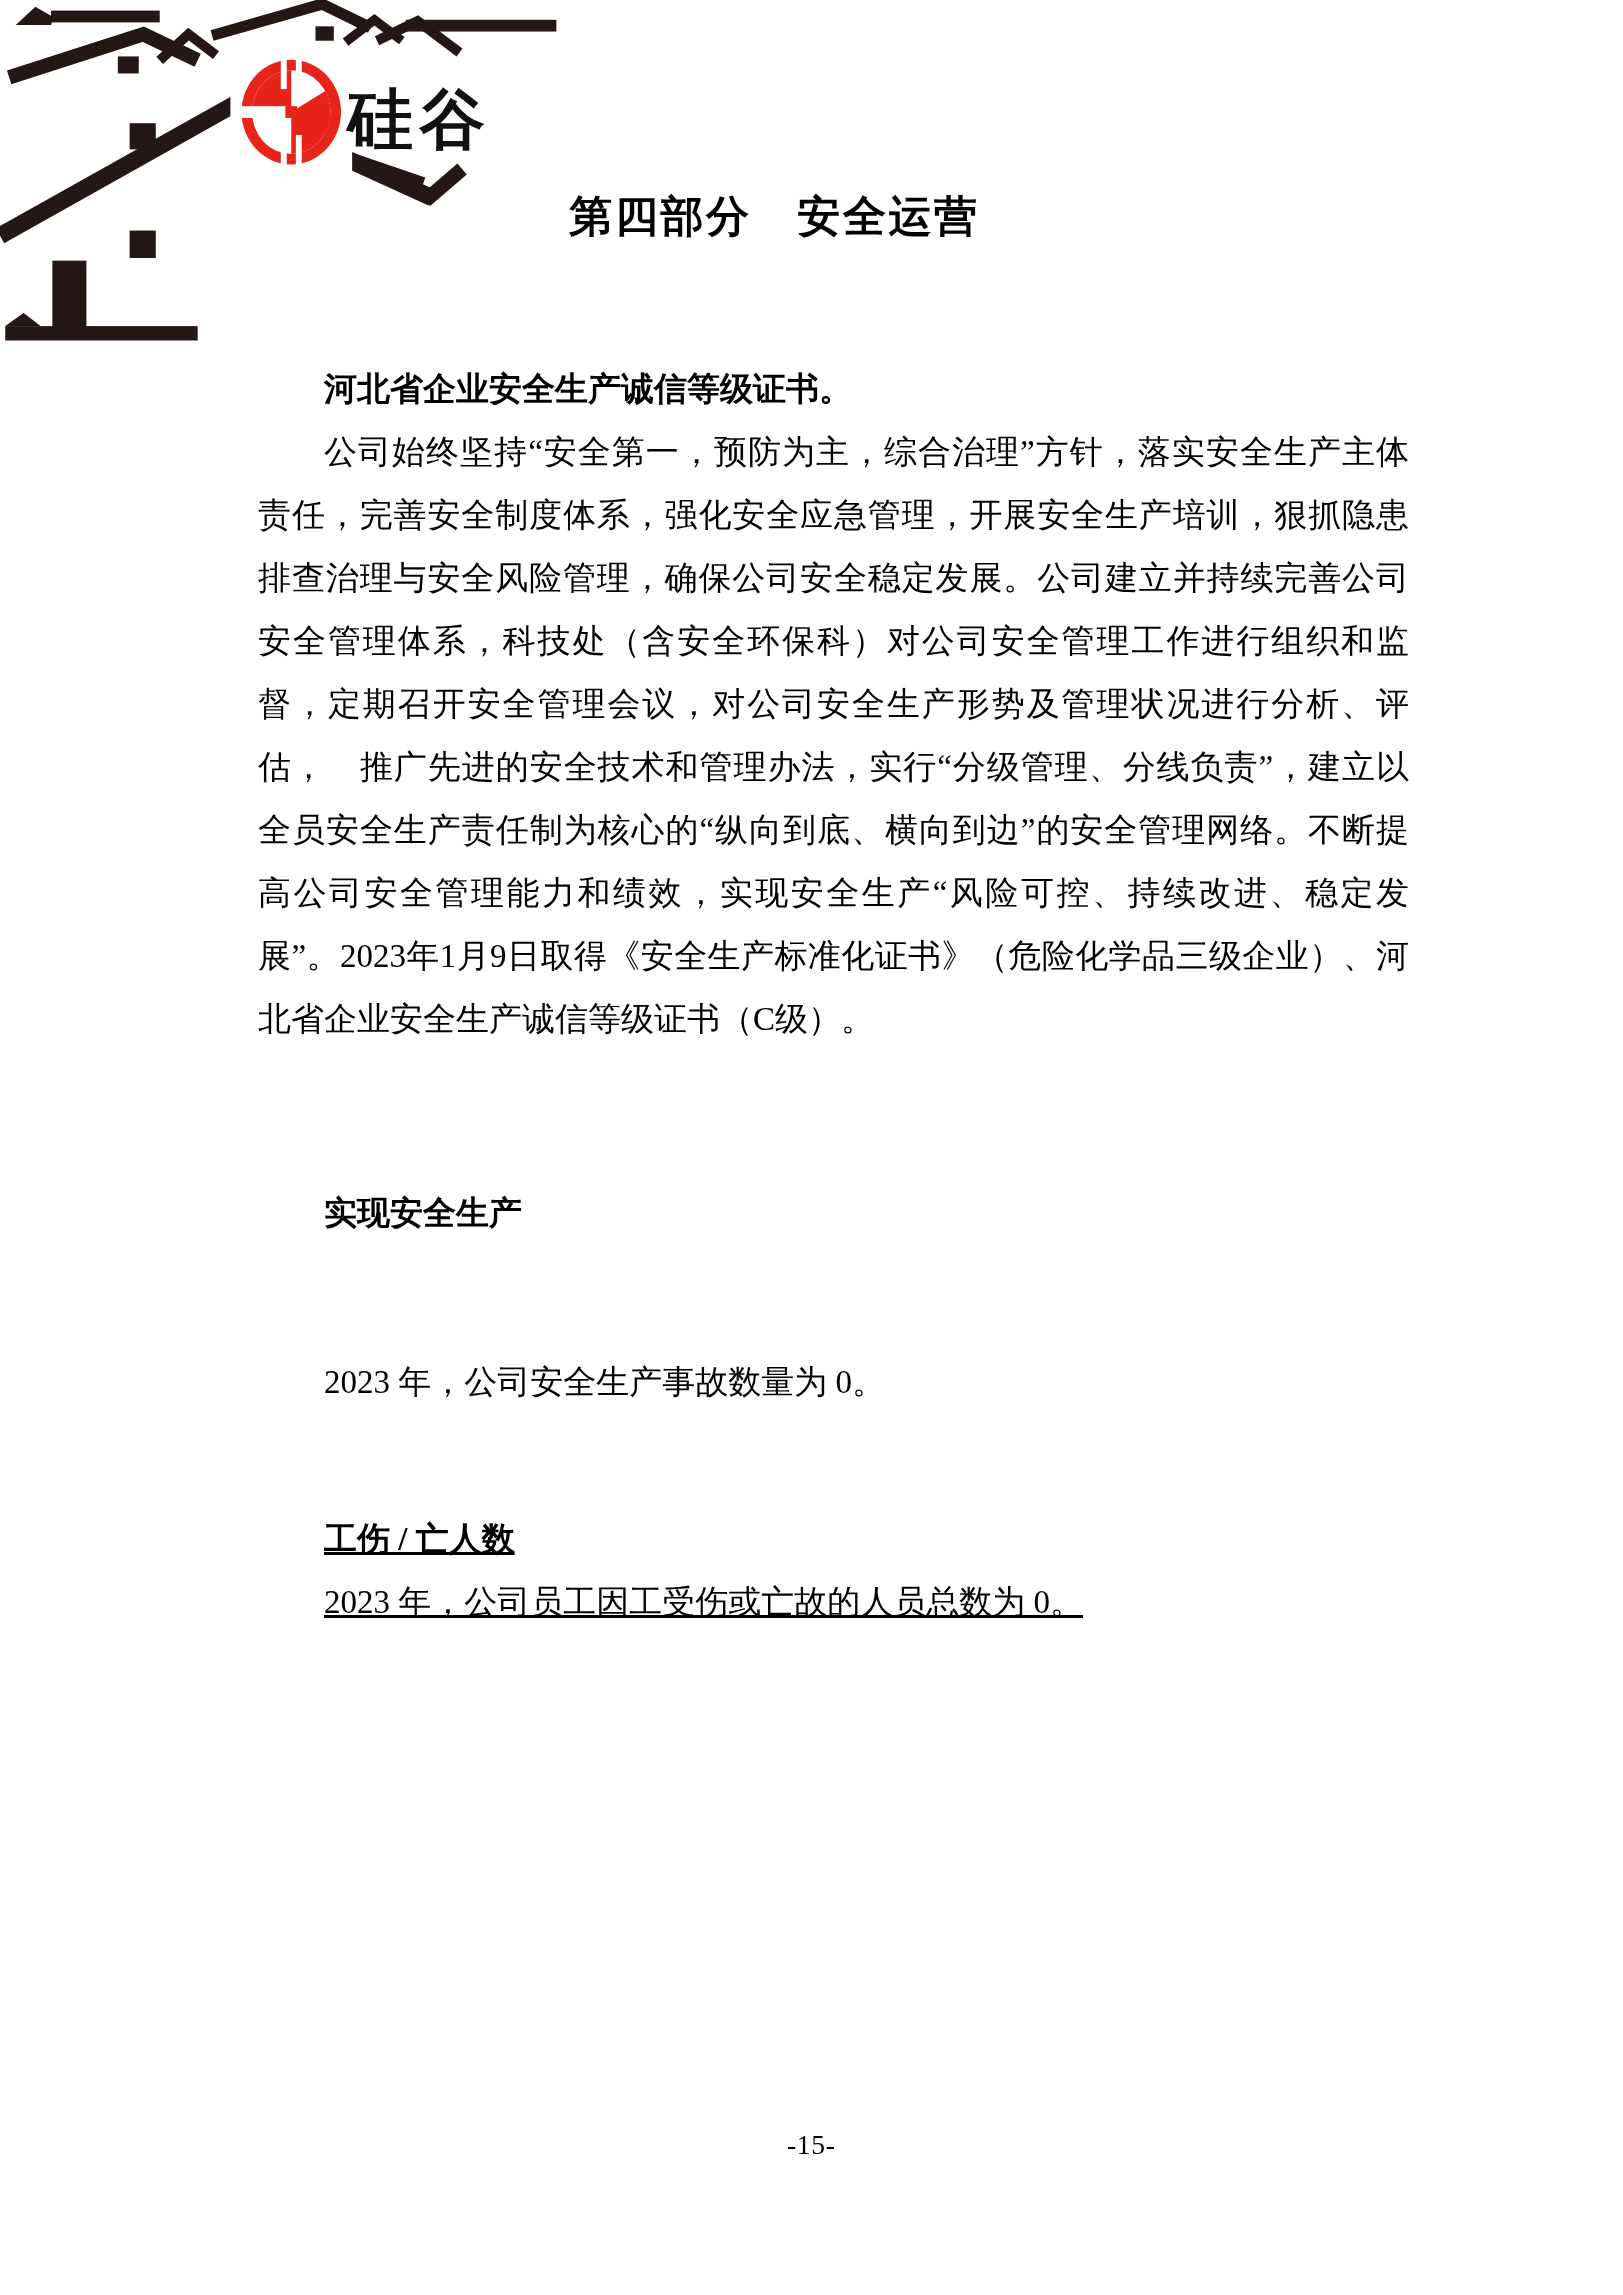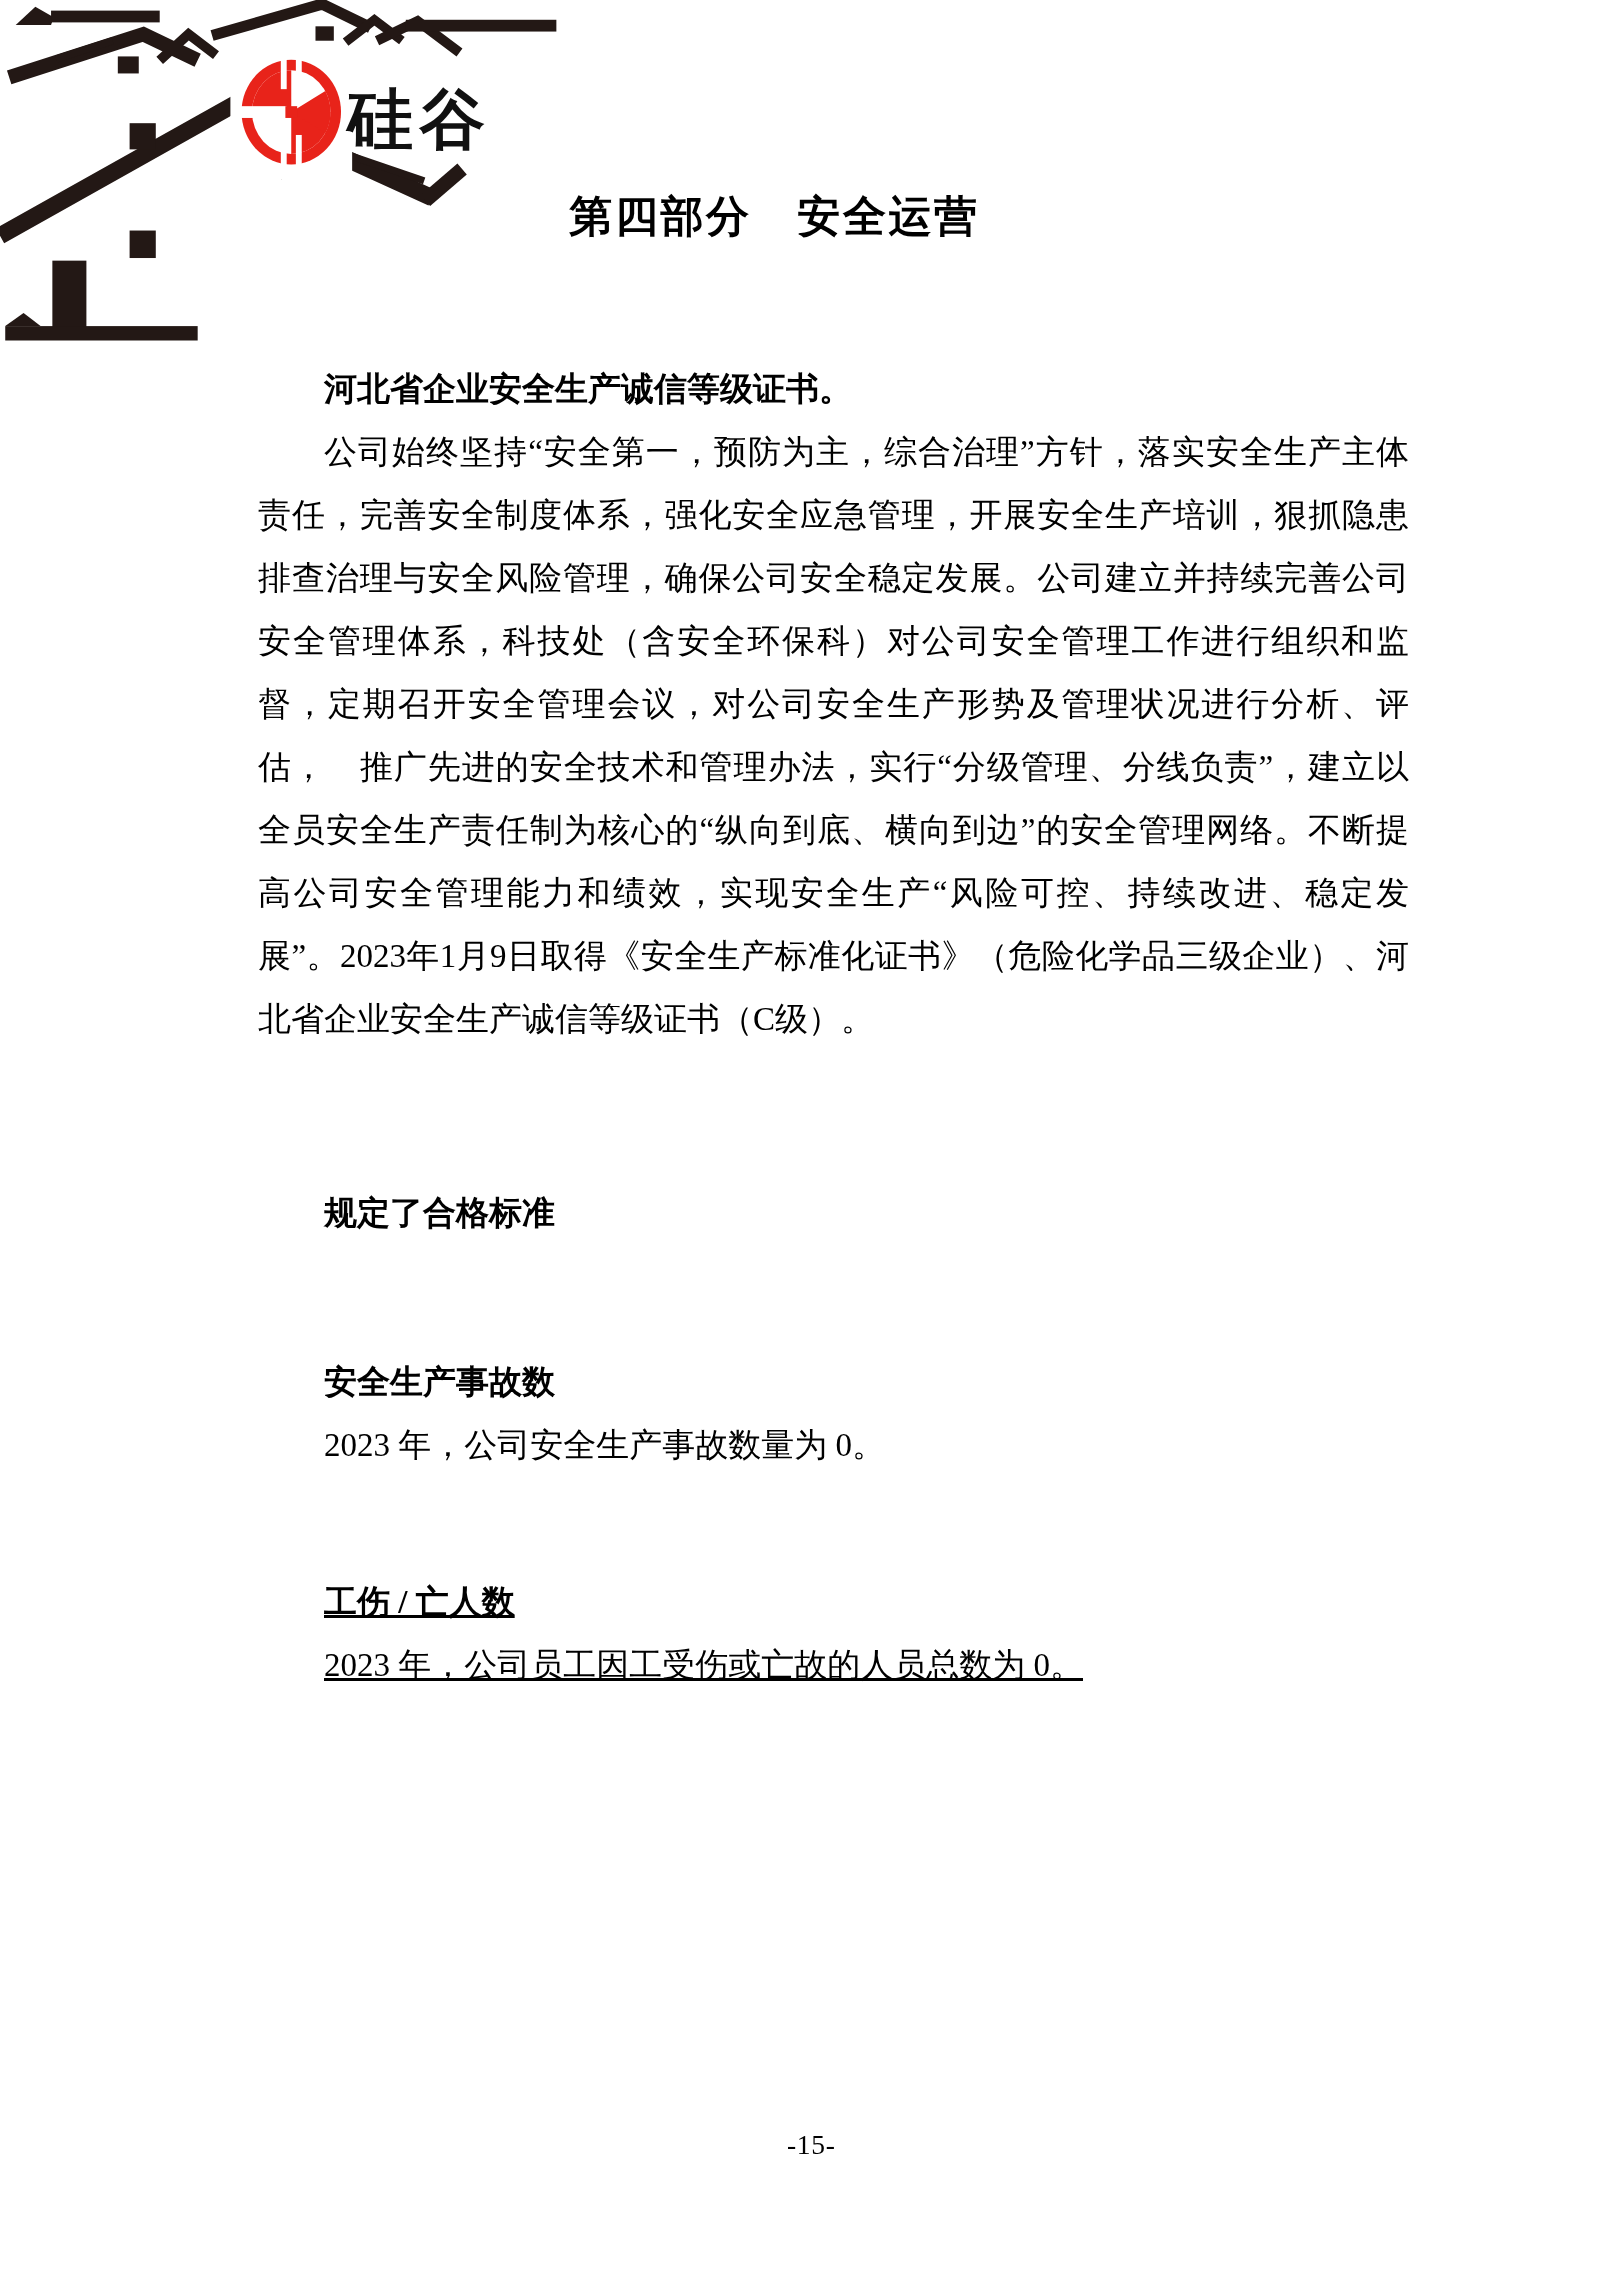--- a/index.html
+++ b/index.html
@@ -118,25 +118,24 @@
   <h1 class="title">第四部分　安全运营</h1>
 
   <main class="content">
 
     <section class="sec sec1">
       <h2>河北省企业安全生产诚信等级证书。</h2>
       <p>公司始终坚持“安全第一，预防为主，综合治理”方针，落实安全生产主体责任，完善安全制度体系，强化安全应急管理，开展安全生产培训，狠抓隐患排查治理与安全风险管理，确保公司安全稳定发展。公司建立并持续完善公司安全管理体系，科技处（含安全环保科）对公司安全管理工作进行组织和监督，定期召开安全管理会议，对公司安全生产形势及管理状况进行分析、评估， 推广先进的安全技术和管理办法，实行“分级管理、分线负责”，建立以全员安全生产责任制为核心的“纵向到底、横向到边”的安全管理网络。不断提高公司安全管理能力和绩效，实现安全生产“风险可控、持续改进、稳定发展”。2023年1月9日取得《安全生产标准化证书》（危险化学品三级企业）、河北省企业安全生产诚信等级证书（C级）。</p>
     </section>
 
     <section class="sec sec2">
-      <h2>规定了合格标准</h2>
+      <h2>实现安全生产</h2>
     </section>
 
     <section class="sec sec3">
-      <h2>安全生产事故数</h2>
       <p>2023 年，公司安全生产事故数量为 0。</p>
     </section>
 
     <section class="sec sec4">
       <h2>工伤 / 亡人数</h2>
       <p>2023 年，公司员工因工受伤或亡故的人员总数为 0。</p>
     </section>
 
   </main>
 

